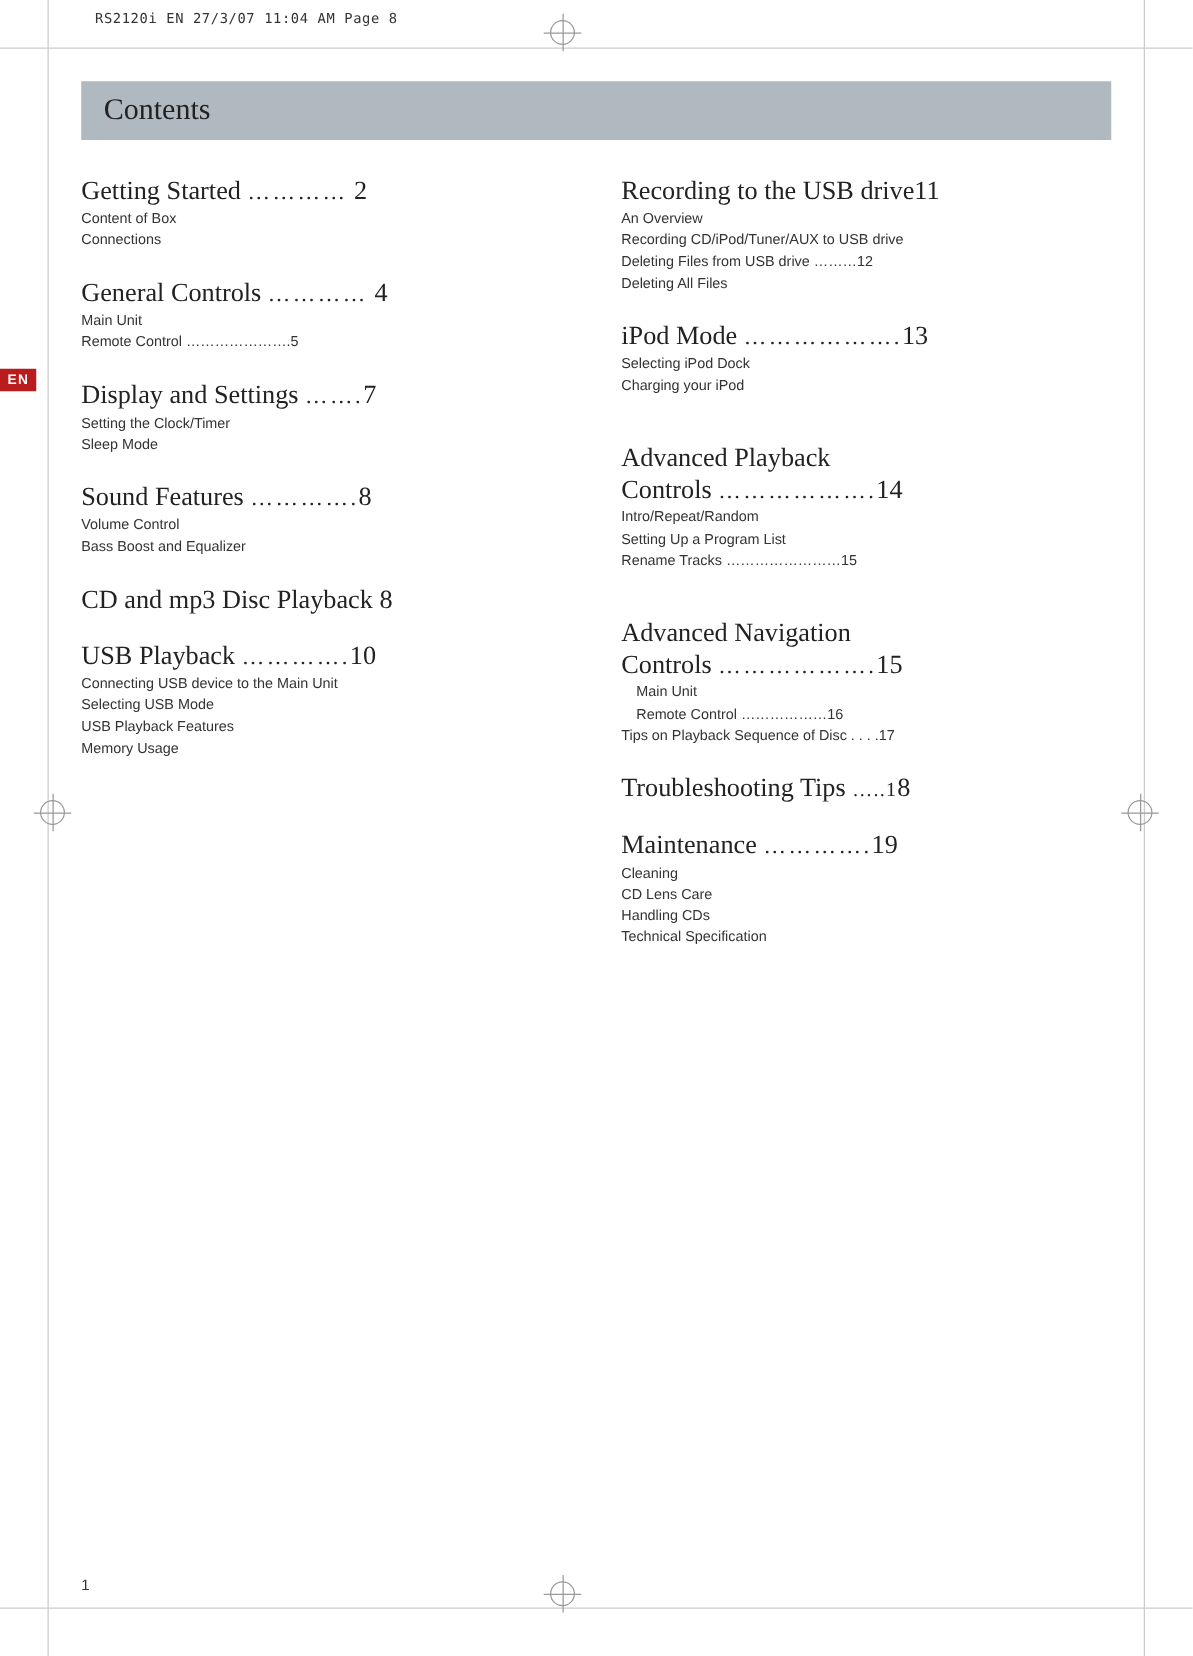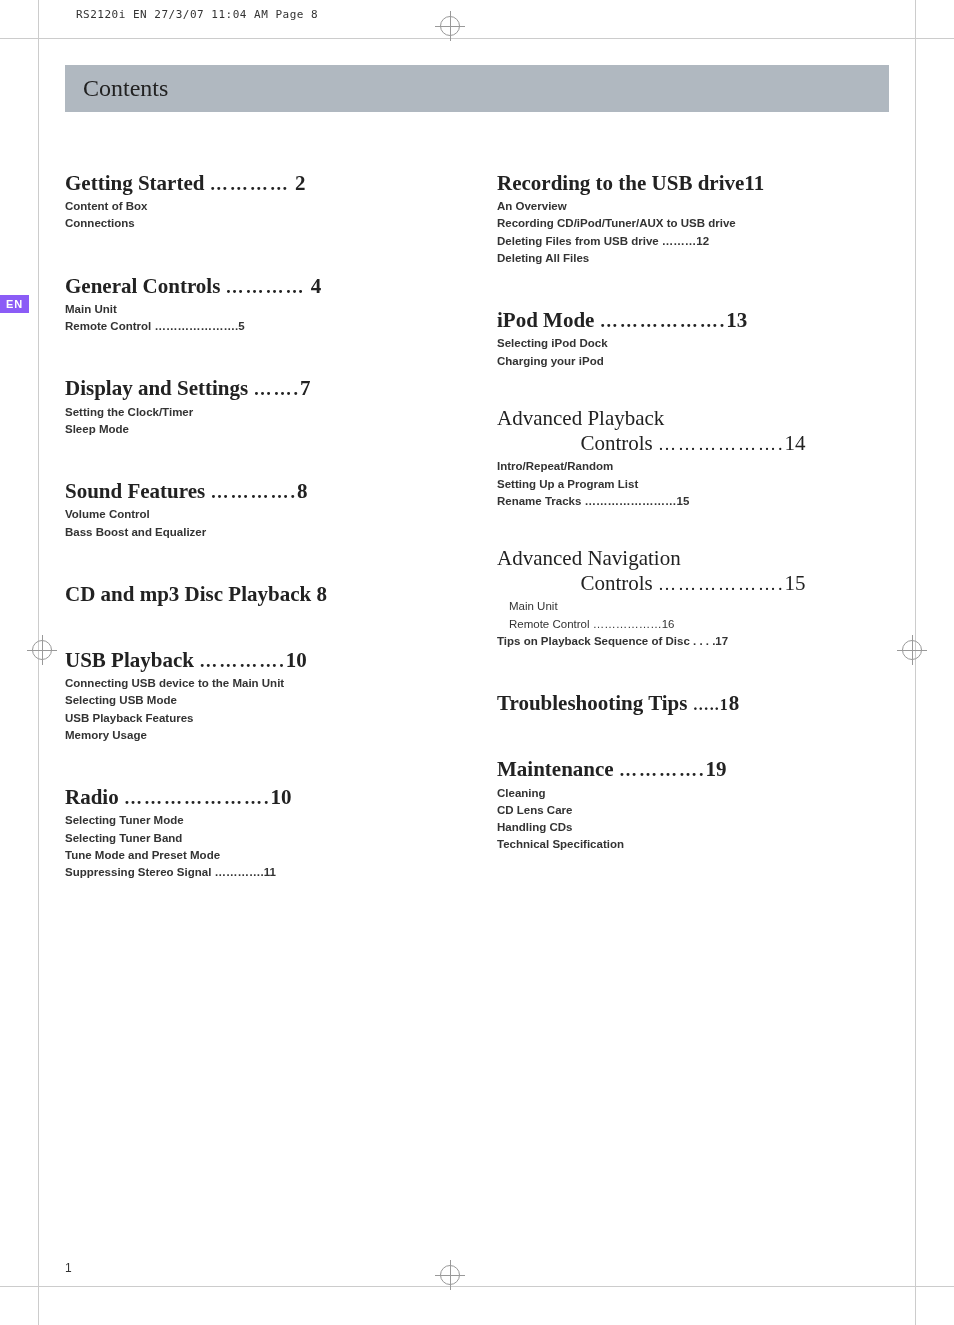--- a/index.html
+++ b/index.html
@@ -100,21 +100,21 @@
       right: 0;
       height: 1px;
       background: #ccc;
     }
 
     
     .en-badge {
       position: absolute;
       left: 0;
       top: 295px;
-      background: #8b5cf6;
+      background: #b91c1c;
       color: #fff;
       font-size: 11px;
       font-weight: bold;
       padding: 3px 6px;
       letter-spacing: 1px;
     }
 
     
     .page-number {
       position: absolute;
@@ -130,21 +130,21 @@
       top: 65px;
       left: 65px;
       right: 65px;
       bottom: 65px;
     }
 
     
     .contents-header {
       background: #b0b8c0;
       padding: 10px 4px 10px 18px;
-      margin-bottom: 18px;
+      margin-bottom: 28px;
       display: inline-block;
       width: 100%;
     }
     .contents-header-text {
       font-size: 24px;
       font-weight: normal;
       color: #222;
       font-family: Georgia, serif;
     }
 
@@ -165,39 +165,37 @@
       min-width: 0;
     }
 
     
     .section-entry {
       margin-bottom: 20px;
     }
 
     .section-title-large {
       font-size: 21px;
-      font-weight: bold;
+      font-weight: normal;
       color: #222;
       font-family: Georgia, serif;
       line-height: 1.2;
       margin-bottom: 2px;
-      margin-top: 41px;
     }
 
     .section-title-large .dots {
       font-size: 18px;
       letter-spacing: 2px;
     }
 
     .section-subtitle {
       font-size: 11.5px;
       color: #333;
       line-height: 1.5;
       margin-left: 0;
-      font-weight: bold;
     }
 
     .section-subtitle-indent {
       font-size: 11.5px;
       color: #333;
       line-height: 1.5;
       margin-left: 12px;
     }
 
     
@@ -213,21 +211,20 @@
       line-height: 1.2;
       margin-top: 36px;
     }
     .section-title-two-line .line2 {
       font-size: 21px;
       font-weight: normal;
       font-family: Georgia, serif;
       color: #222;
       display: block;
       line-height: 1.2;
-      text-align: center;
     }
   </style>
 </head>
 <body>
 
 <div class="border-left"></div>
 <div class="border-right"></div>
 <div class="border-top"></div>
 <div class="border-bottom"></div>
 
@@ -295,29 +292,20 @@
       <div class="section-entry">
         <div class="section-title-large">
           USB Playback <span class="dots">………….</span>10
         </div>
         <div class="section-subtitle">Connecting USB device to the Main Unit</div>
         <div class="section-subtitle">Selecting USB Mode</div>
         <div class="section-subtitle">USB Playback Features</div>
         <div class="section-subtitle">Memory Usage</div>
       </div>
 
-      <div class="section-entry">
-        <div class="section-title-large">
-          Radio <span class="dots">………………….</span>10
-        </div>
-        <div class="section-subtitle">Selecting Tuner Mode</div>
-        <div class="section-subtitle">Selecting Tuner Band</div>
-        <div class="section-subtitle">Tune Mode and Preset Mode</div>
-        <div class="section-subtitle">Suppressing Stereo Signal  ………….11</div>
-      </div>
 
     </div>
 
     <div class="col-right">
 
       <div class="section-entry">
         <div class="section-title-large">
           Recording to the USB drive11
         </div>
         <div class="section-subtitle">An Overview</div>

